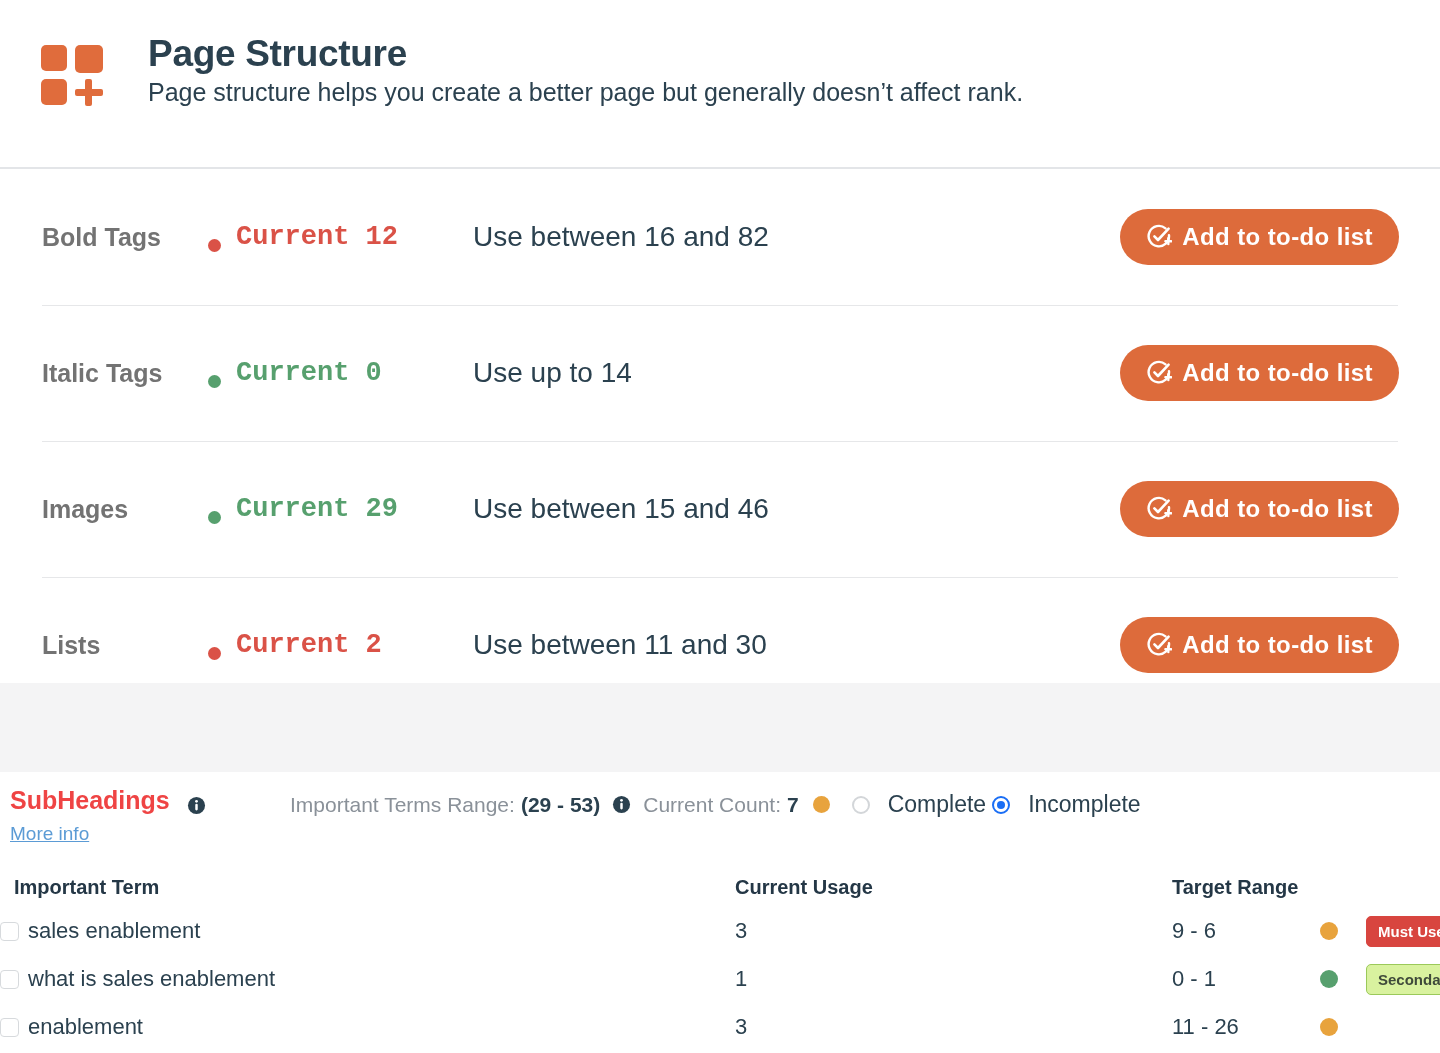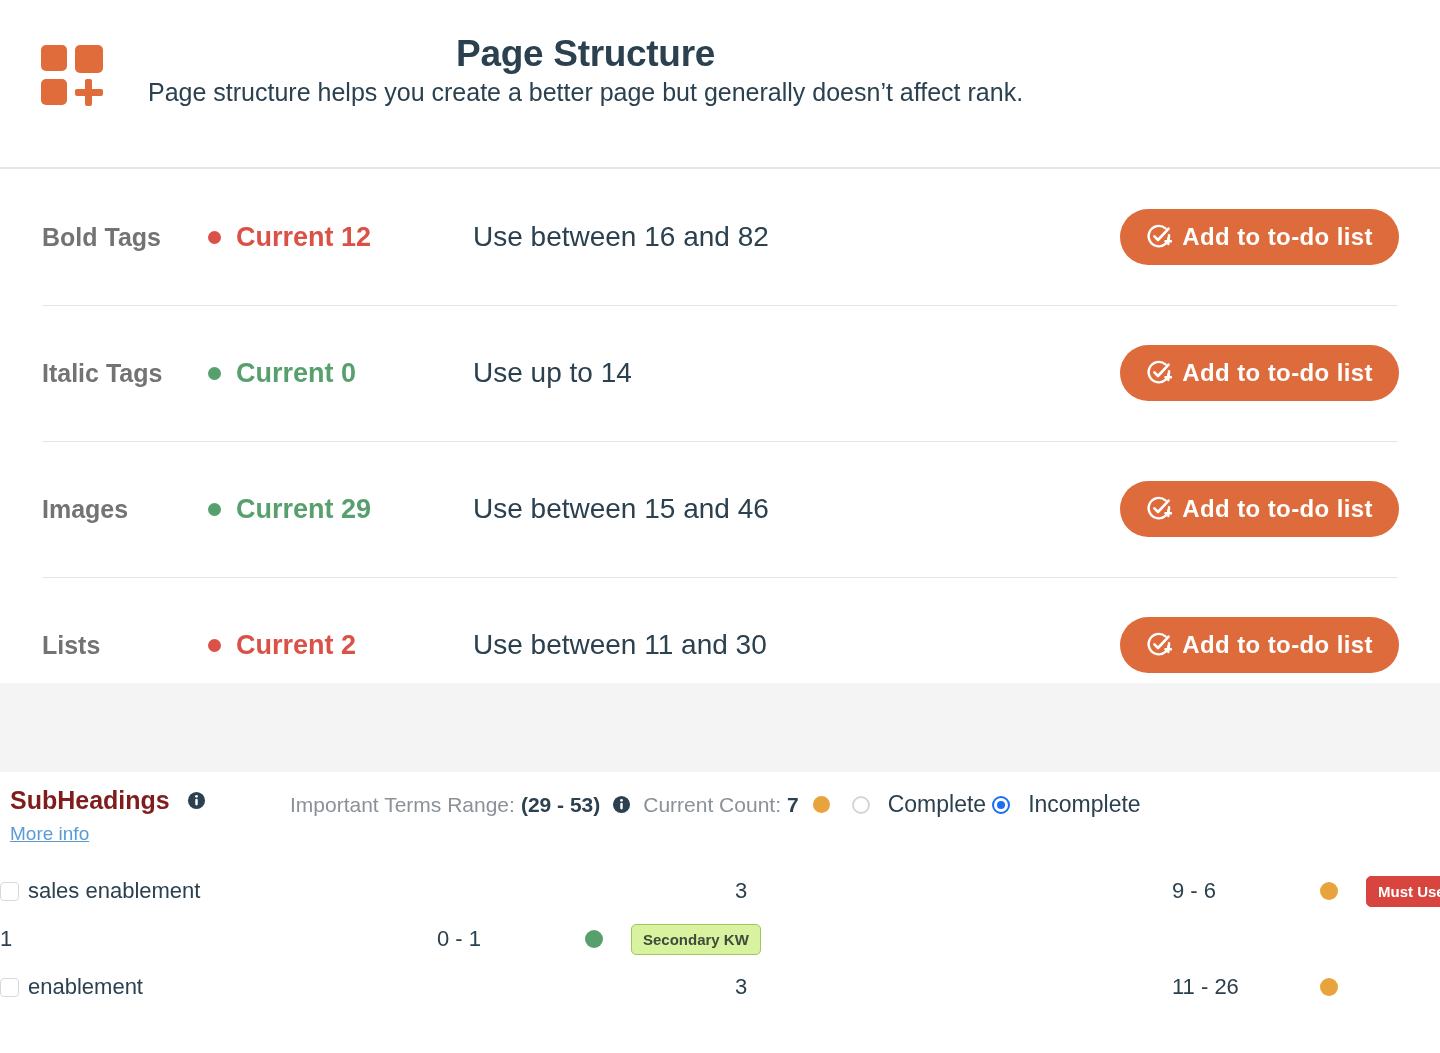--- a/index.html
+++ b/index.html
@@ -48,21 +48,20 @@
     position: absolute; left: 44px; top: 34px; width: 7px; height: 27px;
     background: #e06c3c; border-radius: 2px;
   }
   .ps-head-text { margin-left: 45px; padding-top: 4px; }
   .ps-title {
     font-size: 37px;
     font-weight: bold;
     color: #2b414f;
     letter-spacing: -0.3px;
     line-height: 1.2;
-    text-align: center;
   }
   .ps-subtitle {
     font-size: 25px;
     color: #2b414f;
     margin-top: 0;
     line-height: 1.3;
     font-weight: 400;
   }
 
   
@@ -89,23 +88,24 @@
   .m-label {
     width: 208px;
     padding-left: 42px;
     font-size: 25px;
     font-weight: bold;
     color: #737373;
   }
   .m-current {
     width: 265px;
     display: flex;
-    align-items: center;
+    align-items: flex-end;
     font-size: 27px;
     font-weight: bold;
+    font-family: Liberation Mono, monospace;
   }
   .m-dot {
     width: 13px; height: 13px;
     border-radius: 50%;
     margin-right: 15px;
     flex: 0 0 auto;
   }
   .m-advice {
     flex: 1;
     font-size: 28px;
@@ -142,22 +142,22 @@
   
   .sub-section { padding: 0; background: #ffffff; }
   .sub-top {
     display: flex;
     align-items: flex-start;
     padding: 14px 0 0 10px;
     position: relative;
   }
   .sub-title-wrap { width: 280px; }
   .sub-title {
-    display: flex; align-items: center; gap: 17px;
-    font-size: 25px; font-weight: bold; color: #7f1d1d;
+    display: flex; align-items: flex-end; gap: 17px;
+    font-size: 25px; font-weight: bold; color: #ef4444;
   }
   .info-icon { display: block; width: 19px; height: 19px; flex: 0 0 auto; }
   .more-info {
     display: inline-block;
     margin-top: 8px;
     font-size: 19px;
     color: #5b9bd5;
     text-decoration: underline;
     cursor: pointer;
   }
@@ -371,36 +371,47 @@
           </label>
           <label class="radio-item">
             <span class="radio checked"></span>
             <span class="radio-label">Incomplete</span>
           </label>
         </div>
     </div>
   </div>
 
   <div class="terms-table">
+    <div class="t-row t-head">
+      <div class="t-col-term">Important Term</div>
+      <div class="t-col-usage">Current Usage</div>
+      <div class="t-col-range">Target Range</div>
+      <div class="t-col-dot"></div>
+      <div class="t-col-badge"></div>
+    </div>
     <div id="term-rows">
         <div class="t-row">
           <div class="t-col-term">
             <span class="checkbox"></span>
             <span class="term-text">sales enablement</span>
           </div>
           <div class="t-col-usage usage-text">3</div>
           <div class="t-col-range range-text">9 - 6</div>
           <div class="t-col-dot">
             <span class="rdot" style="background: rgb(232, 163, 61);"></span>
           </div>
           <div class="t-col-badge">
             <span class="badge badge-must">Must Use</span>
           </div>
         </div>
         <div class="t-row">
+          <div class="t-col-term">
+            <span class="checkbox"></span>
+            <span class="term-text">what is sales enablement</span>
+          </div>
           <div class="t-col-usage usage-text">1</div>
           <div class="t-col-range range-text">0 - 1</div>
           <div class="t-col-dot">
             <span class="rdot" style="background: rgb(87, 160, 110);"></span>
           </div>
           <div class="t-col-badge">
             <span class="badge badge-secondary">Secondary KW</span>
           </div>
         </div>
         <div class="t-row">

